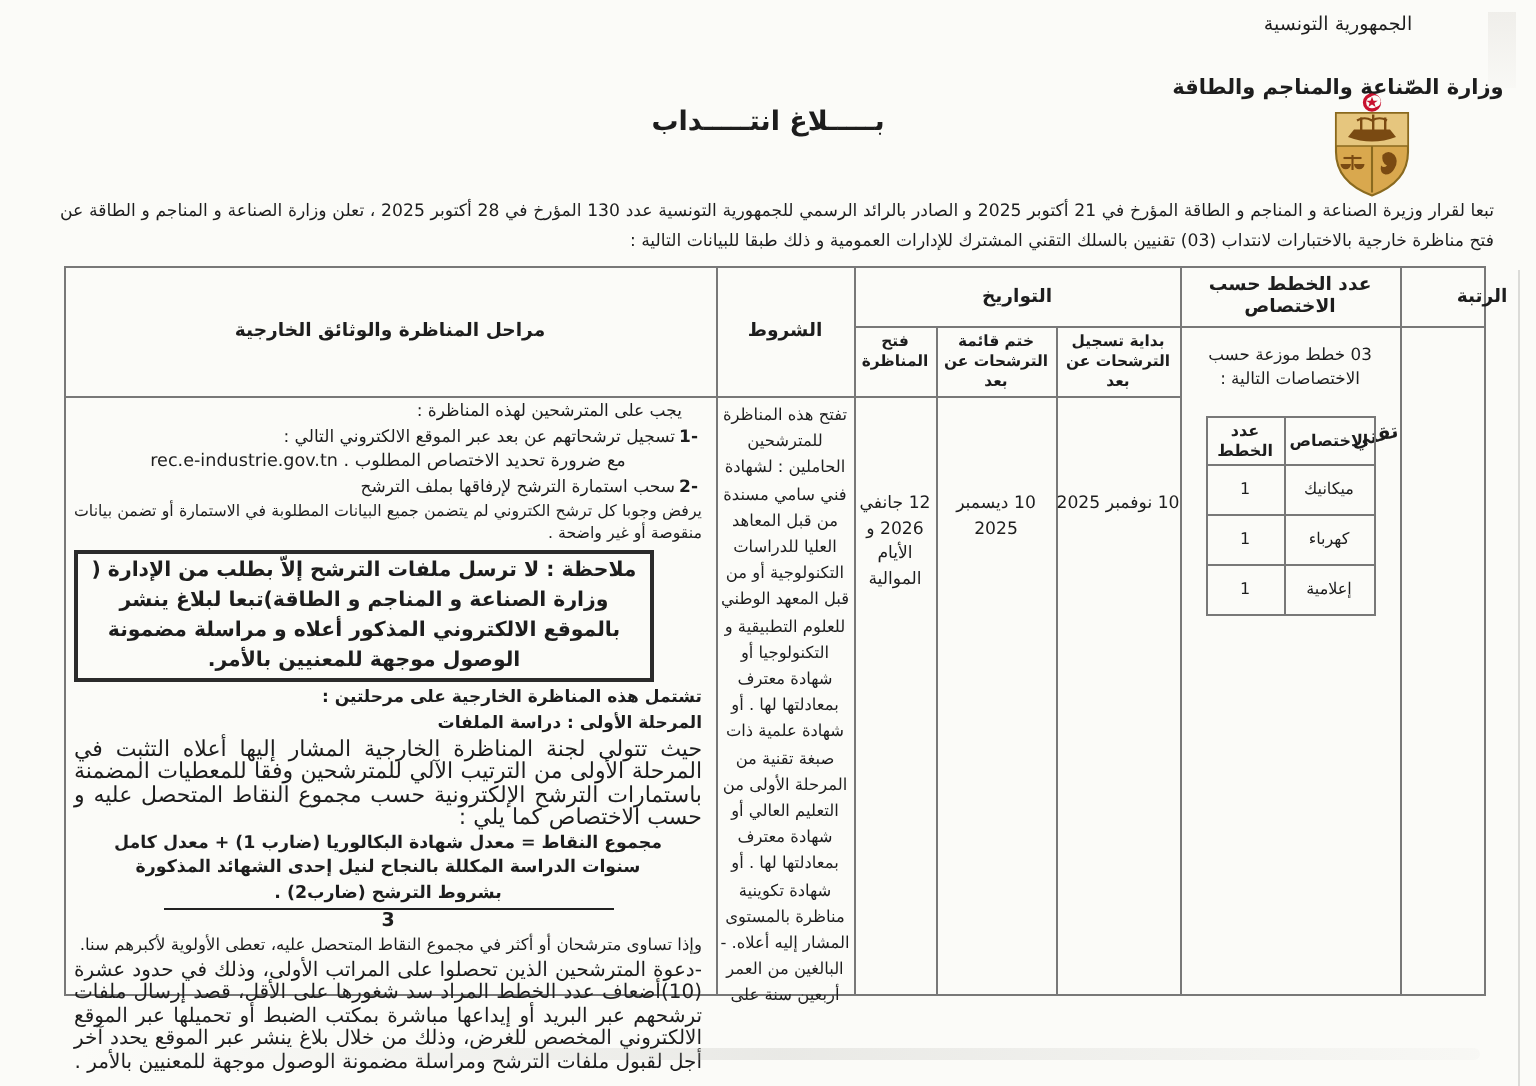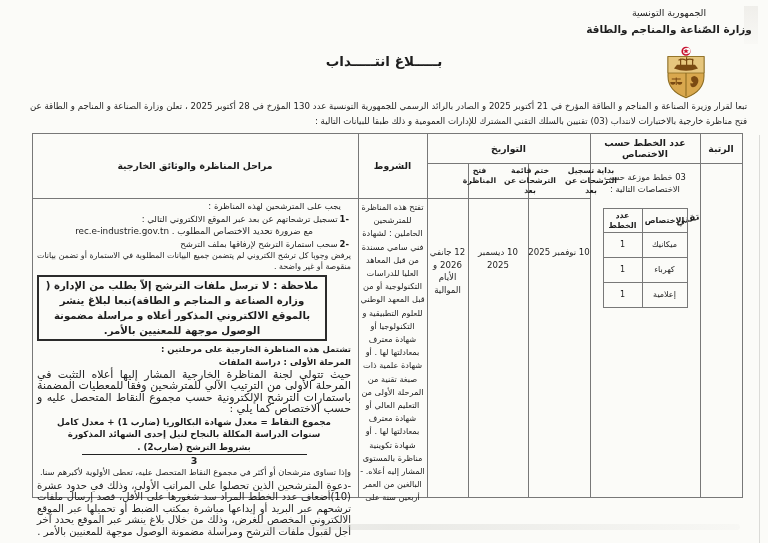--- a/index.html
+++ b/index.html
@@ -8,21 +8,21 @@
     background:#fbfbf8;
     font-family:"DejaVu Sans",sans-serif;
     color:#1d1d1d;
     position:relative;
   }
   .page{position:absolute;inset:0;}
 
   
   .gov-header{position:absolute;left:585px;top:7px;width:168px;text-align:center;direction:rtl;}
   .gov-country{font-size:9.5px;font-weight:normal;letter-spacing:.2px;}
-  .gov-ministry{font-size:10.5px;font-weight:bold;margin-top:5px;white-space:nowrap;}
+  .gov-ministry{font-size:10.5px;font-weight:bold;margin-top:20px;white-space:nowrap;}
   .emblem{position:absolute;left:663px;top:46px;width:46px;height:54px;}
 
   .doc-title{
     position:absolute;left:0;top:53px;width:768px;text-align:center;
     font-size:13.5px;font-weight:bold;direction:rtl;letter-spacing:.5px;
   }
 
   .intro{
     position:absolute;left:30px;top:99px;width:717px;
     direction:rtl;text-align:justify;
@@ -31,21 +31,21 @@
 
   
   .tbl{position:absolute;left:32px;top:133px;width:711px;height:365px;direction:rtl;}
   .h{position:absolute;height:1px;background:#787878;}
   .v{position:absolute;width:1px;background:#787878;}
 
   .cell{position:absolute;box-sizing:border-box;direction:rtl;}
   .hd{display:flex;align-items:center;justify-content:center;text-align:center;
       font-weight:bold;font-size:9.3px;line-height:11px;}
   .hd-sub{font-size:7.7px;line-height:10px;font-weight:bold;
-      display:flex;align-items:flex-start;justify-content:center;text-align:center;padding-top:3px;margin-left:32px;}
+      display:flex;align-items:flex-start;justify-content:center;text-align:center;padding-top:3px;}
 
   .rank-val{display:flex;justify-content:center;padding-top:46px;}
   .rank-val span{display:inline-block;transform:rotate(-14deg);font-weight:bold;font-size:9.5px;}
 
   .pos-cell{padding-top:8px;text-align:center;}
   .pos-intro{font-size:8.4px;line-height:12px;padding:0 0;}
   table.inner{border-collapse:collapse;margin:13px auto 1px;direction:rtl;}
   table.inner td,table.inner th{
     border:1px solid #787878;font-size:8px;line-height:9.5px;
     padding:2px 2px;text-align:center;font-weight:normal;
@@ -125,21 +125,21 @@
     <div class="h" style="left:0;top:364px;width:711px"></div>
     <div class="v" style="left:0;top:0;height:365px"></div>
     <div class="v" style="left:326px;top:0;height:364px"></div>
     <div class="v" style="left:395px;top:0;height:364px"></div>
     <div class="v" style="left:436px;top:30px;height:334px"></div>
     <div class="v" style="left:496px;top:30px;height:334px"></div>
     <div class="v" style="left:558px;top:0;height:364px"></div>
     <div class="v" style="left:668px;top:0;height:364px"></div>
     <div class="v" style="left:710px;top:0;height:365px"></div>
 
-    <div class="cell hd" style="left:668px;top:0;width:42px;height:30px">الرتبة</div>
+    <div class="cell hd" style="left:688px;top:0;width:42px;height:30px">الرتبة</div>
     <div class="cell hd" style="left:558px;top:0;width:110px;height:30px">عدد الخطط حسب الاختصاص</div>
     <div class="cell hd-sub" style="left:496px;top:30px;width:62px;height:35px">بداية تسجيل الترشحات عن بعد</div>
     <div class="cell hd" style="left:395px;top:0;width:163px;height:30px">التواريخ</div>
     <div class="cell hd-sub" style="left:436px;top:30px;width:60px;height:35px">ختم قائمة الترشحات عن بعد</div>
     <div class="cell hd-sub" style="left:395px;top:30px;width:41px;height:35px">فتح المناظرة</div>
     <div class="cell hd" style="left:326px;top:0;width:69px;height:65px">الشروط</div>
     <div class="cell hd" style="left:0;top:0;width:326px;height:65px">مراحل المناظرة والوثائق الخارجية</div>
 
     <div class="cell rank-val" style="left:668px;top:30px;width:42px;height:334px">
       <span>تقني</span>

